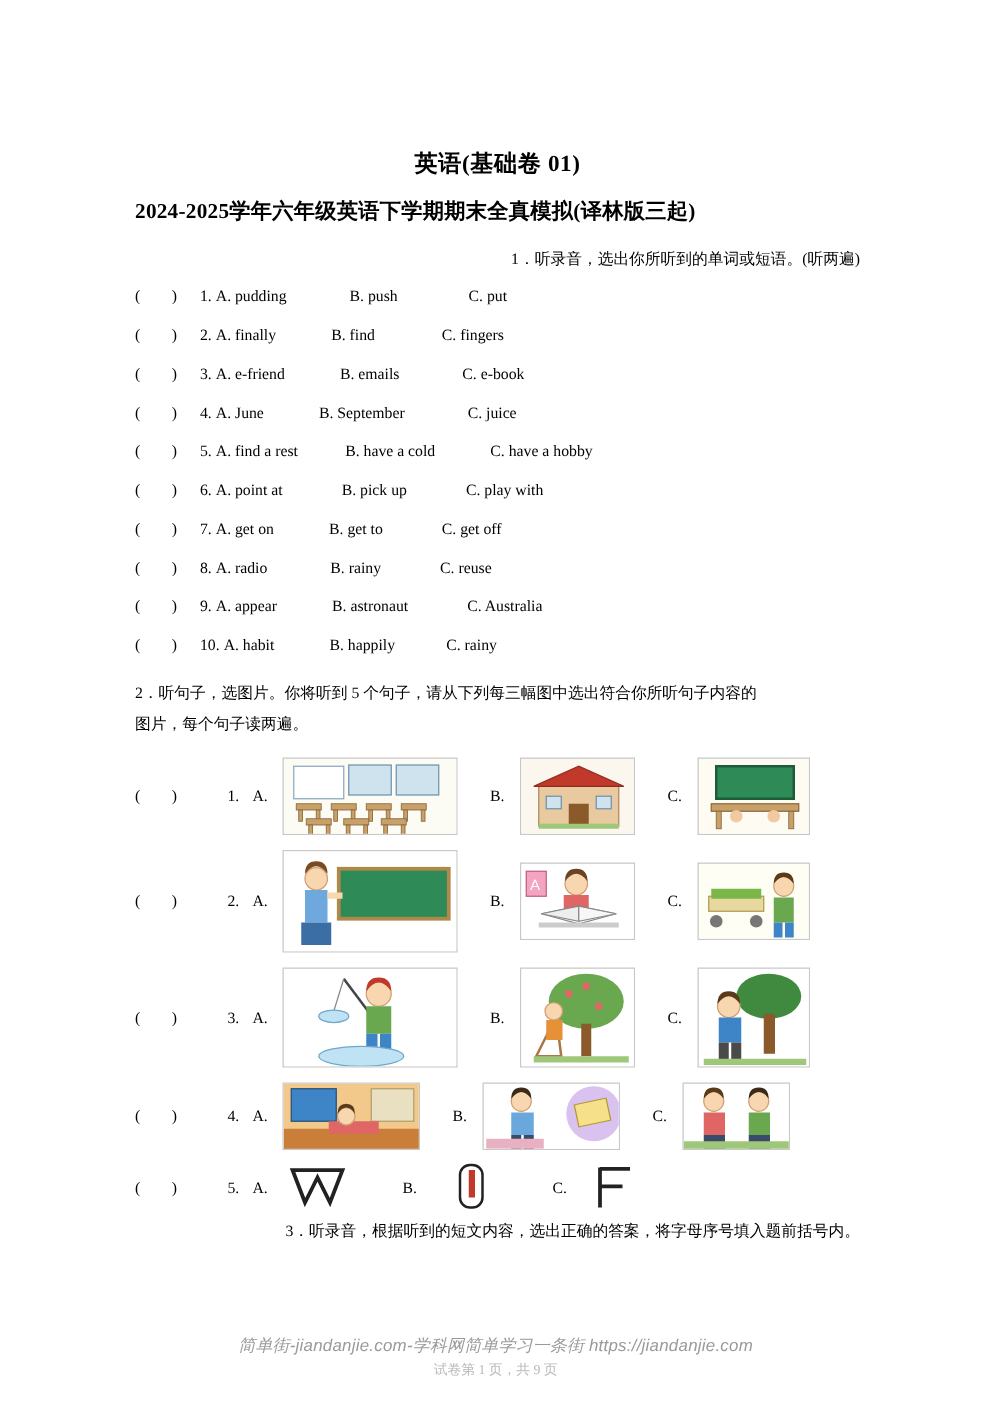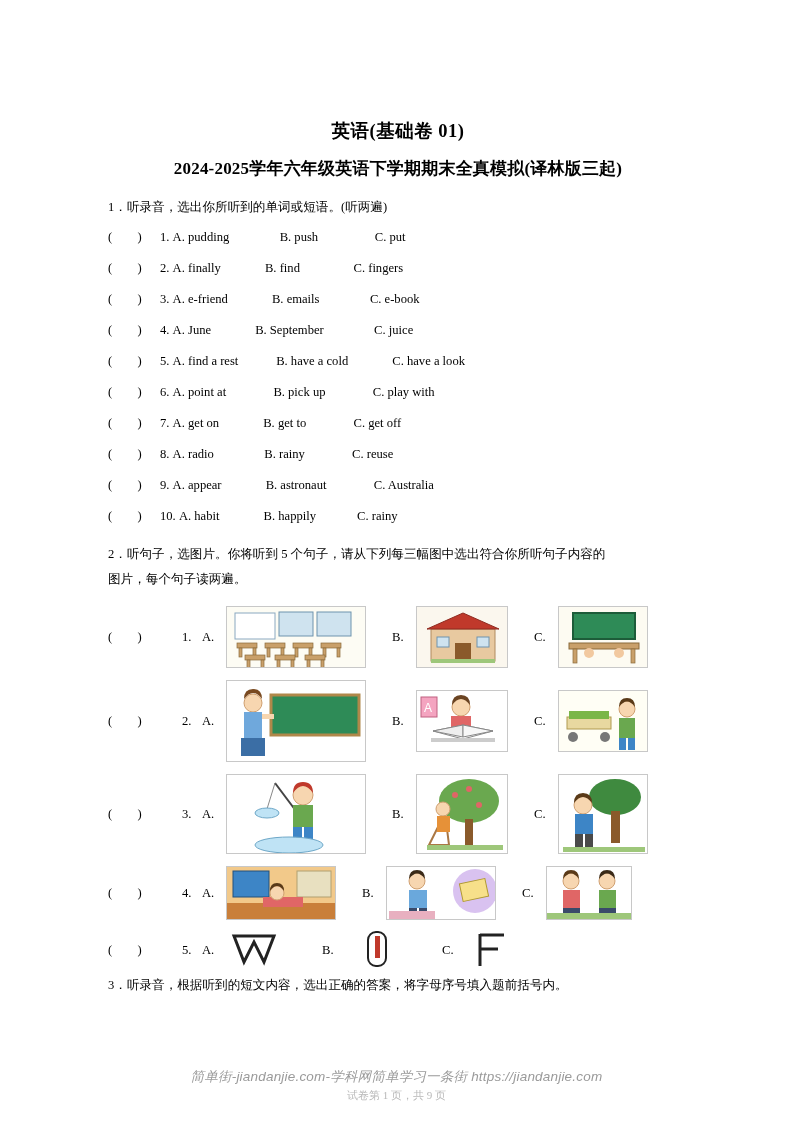--- a/index.html
+++ b/index.html
@@ -32,29 +32,29 @@
     font-weight: bold;
     font-size: 18.5px;
     text-align: center;
     letter-spacing: 0.5px;
     margin-bottom: 14px;
   }
   .title2 {
     font-family: "Liberation Serif", serif;
     font-weight: bold;
     font-size: 17px;
-    text-align: center;
     letter-spacing: 0.2px;
     margin-bottom: 16px;
   }
   .section-head {
     font-size: 12.6px;
     line-height: 1.9;
     margin-top: 6px;
     margin-bottom: 2px;
+    text-align: right;
   }
   .q-line {
     font-size: 12.6px;
     line-height: 1.0;
     height: 31px;
     display: flex;
     align-items: center;
     white-space: pre;
   }
   .paren {
@@ -170,21 +170,21 @@
         <span>C. juice</span>
       </div>
       <div class="q-line">
         <span class="paren">(        )</span>
         <span>5.</span>
         <span>&nbsp;</span>
         <span>A. find a rest</span>
         <span>            </span>
         <span>B. have a cold</span>
         <span>              </span>
-        <span>C. have a look</span>
+        <span>C. have a hobby</span>
       </div>
       <div class="q-line">
         <span class="paren">(        )</span>
         <span>6.</span>
         <span>&nbsp;</span>
         <span>A. point at</span>
         <span>               </span>
         <span>B. pick up</span>
         <span>               </span>
         <span>C. play with</span>

